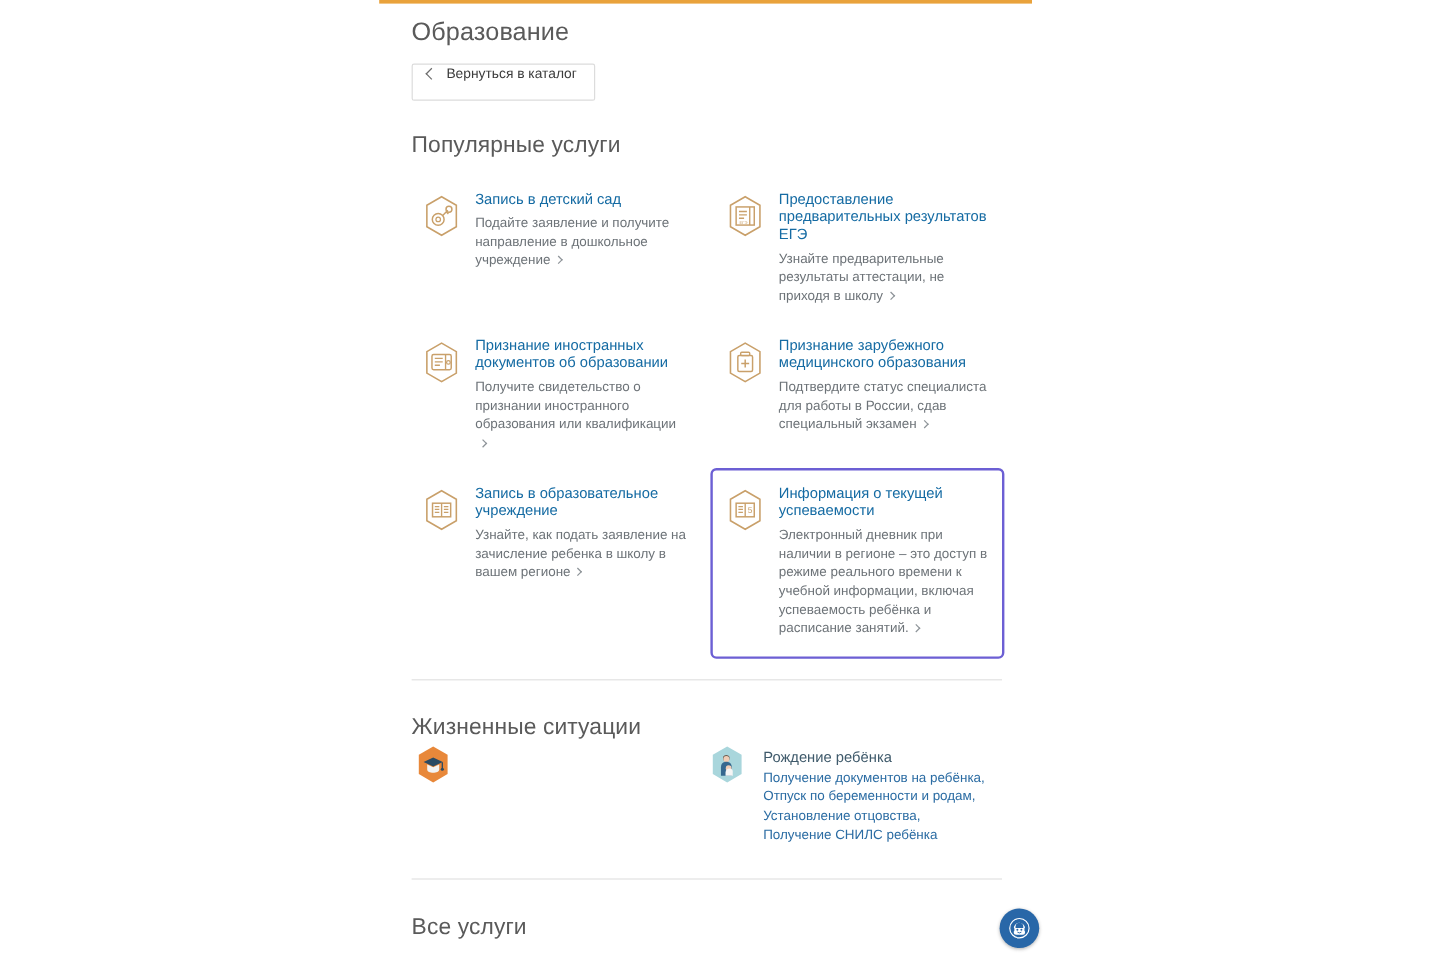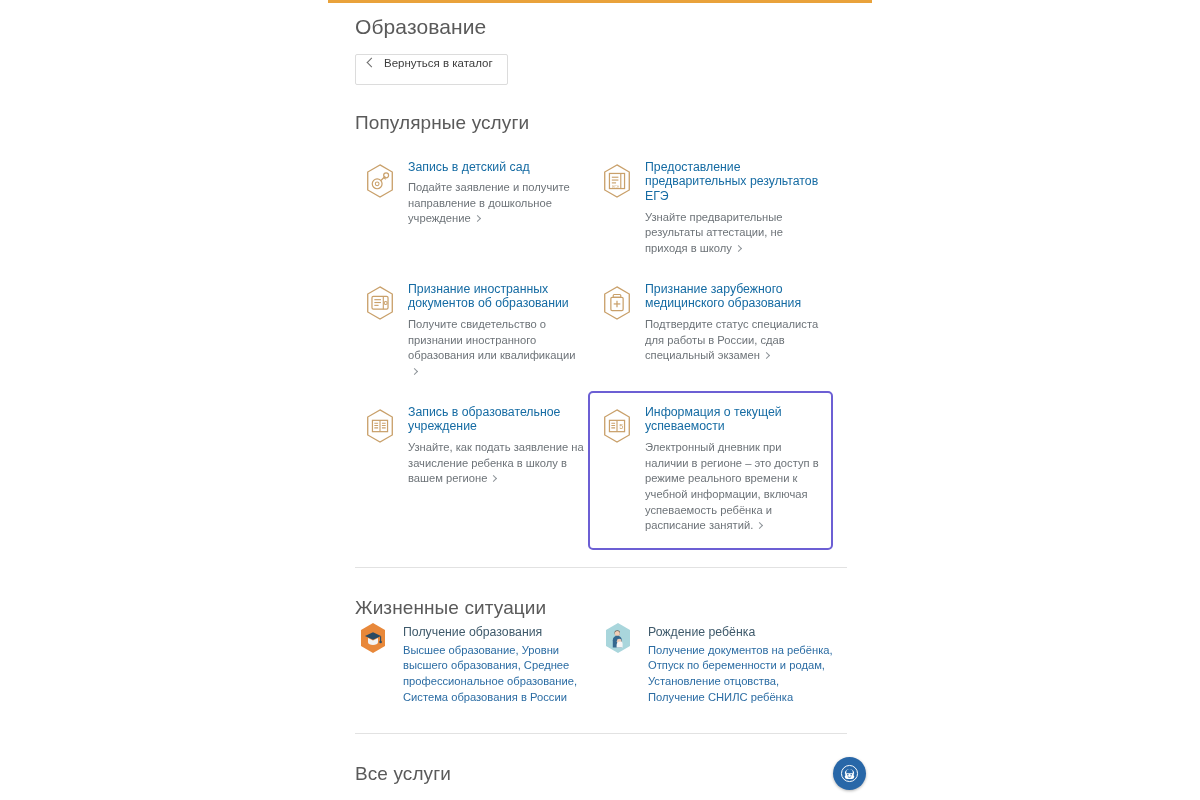--- a/index.html
+++ b/index.html
@@ -15,21 +15,21 @@
   #screen {
     position: relative;
     width: 1200px;
     height: 800px;
     background: #ffffff;
   }
 
   
   .page {
     position: absolute;
-    left: 328px;
+    left: 316px;
     top: 0;
     width: 544px;
     height: 800px;
     background: #ffffff;
   }
 
   .topbar {
     position: absolute;
     left: 0; top: 0;
     width: 544px;
@@ -88,21 +88,21 @@
     margin-top: -1px;
   }
 
   
   .popular-title { margin-top: 26px; margin-bottom: 18px; }
 
   .svc-grid {
     position: relative;
     display: grid;
     grid-template-columns: 237px 237px;
-    column-gap: 0px;
+    column-gap: 16px;
   }
 
   .svc-card {
     position: relative;
     display: flex;
     gap: 11px;
     padding: 5px 6px 16px 6px;
     border: 2px solid transparent;
     border-radius: 5px;
     cursor: pointer;
@@ -325,24 +325,20 @@
           <div class="life-card">
             <span class="life-icon">
               <svg viewBox="0 0 36 40" width="36" height="40">
                 <polygon points="18,4 30,11 30,27 18,34 6,27 6,11" fill="#e8883a"></polygon>
                 <path d="M10 17 L18 13.2 L26 17 L18 20.8 Z" fill="#2a4a63"></path>
                 <path d="M13 19 v4.2 c0 1.7 2.4 2.8 5 2.8 s5 -1.1 5 -2.8 V19 l-5 2.4 Z" fill="#f3f3f3"></path>
                 <path d="M25.6 17.3 v5" stroke="#2a4a63" stroke-width="1.1" fill="none"></path>
                 <circle cx="25.6" cy="23" r="1.3" fill="#2a4a63"></circle>
               </svg>
             </span>
-            <div>
-              <div class="life-name">Получение образования</div>
-              <div class="life-desc">Высшее образование, Уровни высшего образования, Среднее профессиональное образование, Система образования в России</div>
-            </div>
           </div>
 
           <div class="life-card">
             <span class="life-icon">
               <svg viewBox="0 0 36 40" width="36" height="40">
                 <polygon points="18,4 30,11 30,27 18,34 6,27 6,11" fill="#a9d6dc"></polygon>
                 <path d="M14.5 13.5 c0 -3 5.5 -3 5.5 0 c0 2.2 -1 3.4 -2.7 3.4 c-1.7 0 -2.8 -1.2 -2.8 -3.4 Z" fill="#6b5a4e"></path>
                 <circle cx="17.3" cy="14.6" r="2.5" fill="#f0cdb6"></circle>
                 <path d="M12.8 28.5 v-7.2 c0 -3 2 -4.6 4.5 -4.6 c2.5 0 4.5 1.6 4.5 4.6 v7.2 Z" fill="#35688f"></path>
                 <circle cx="19.2" cy="22.2" r="2.4" fill="#f0cdb6"></circle>

